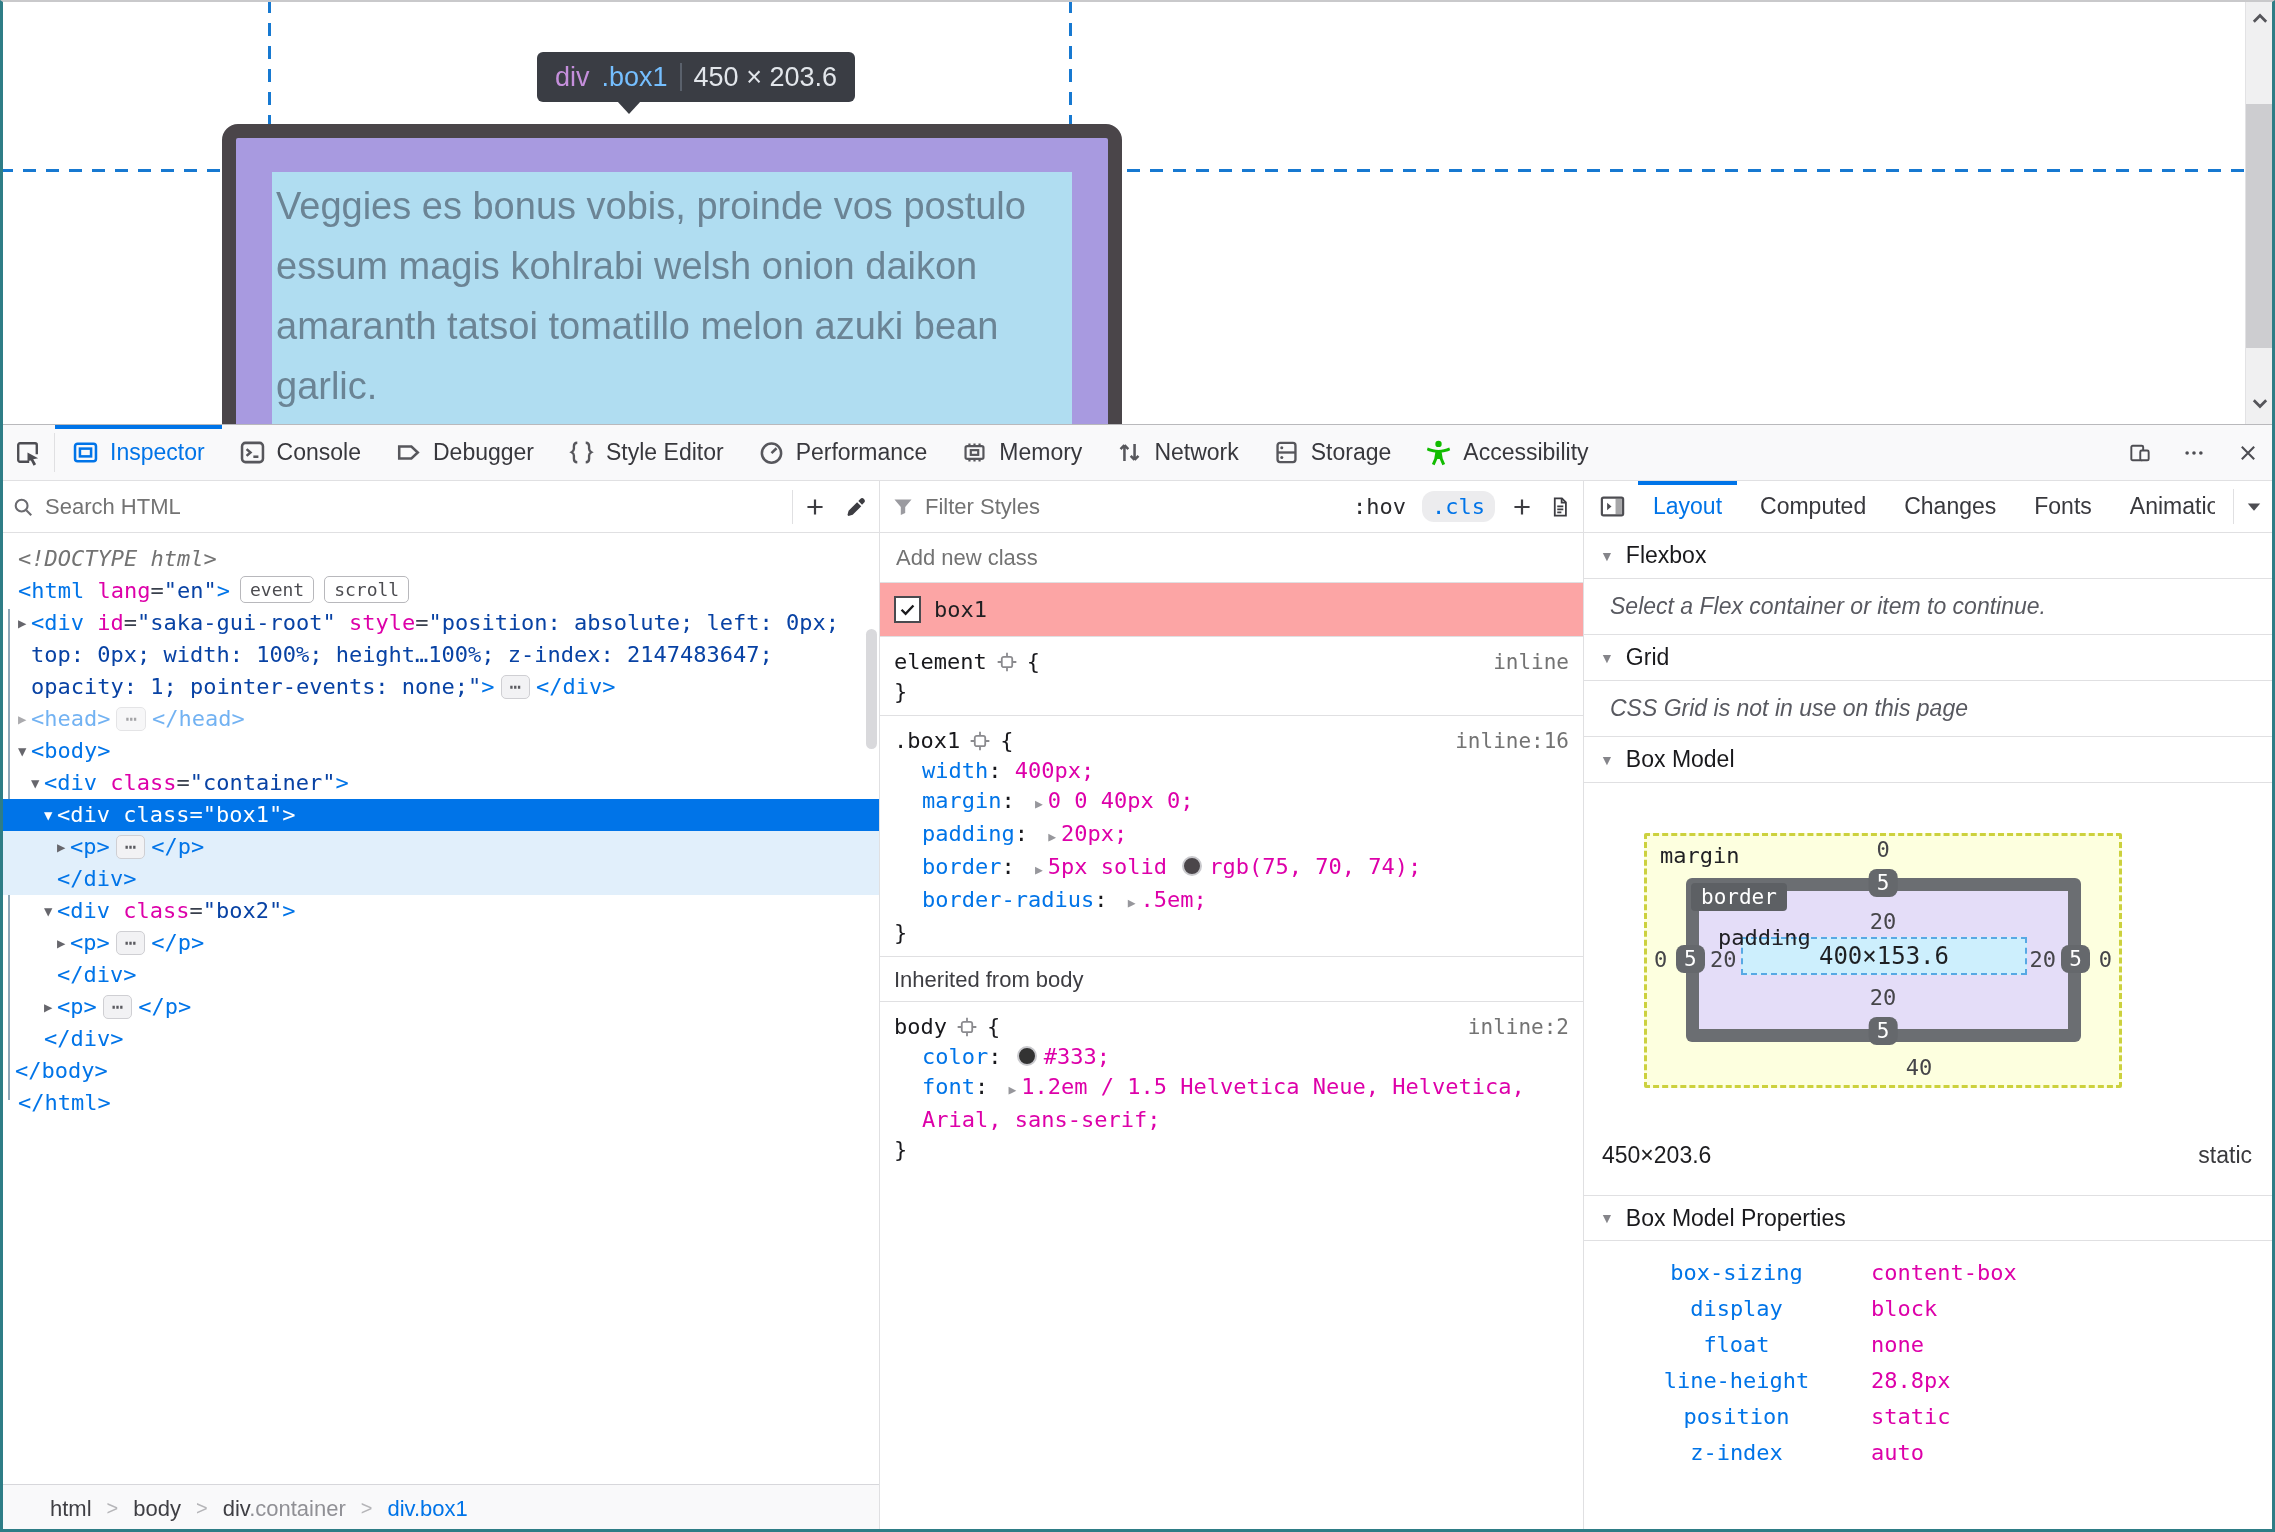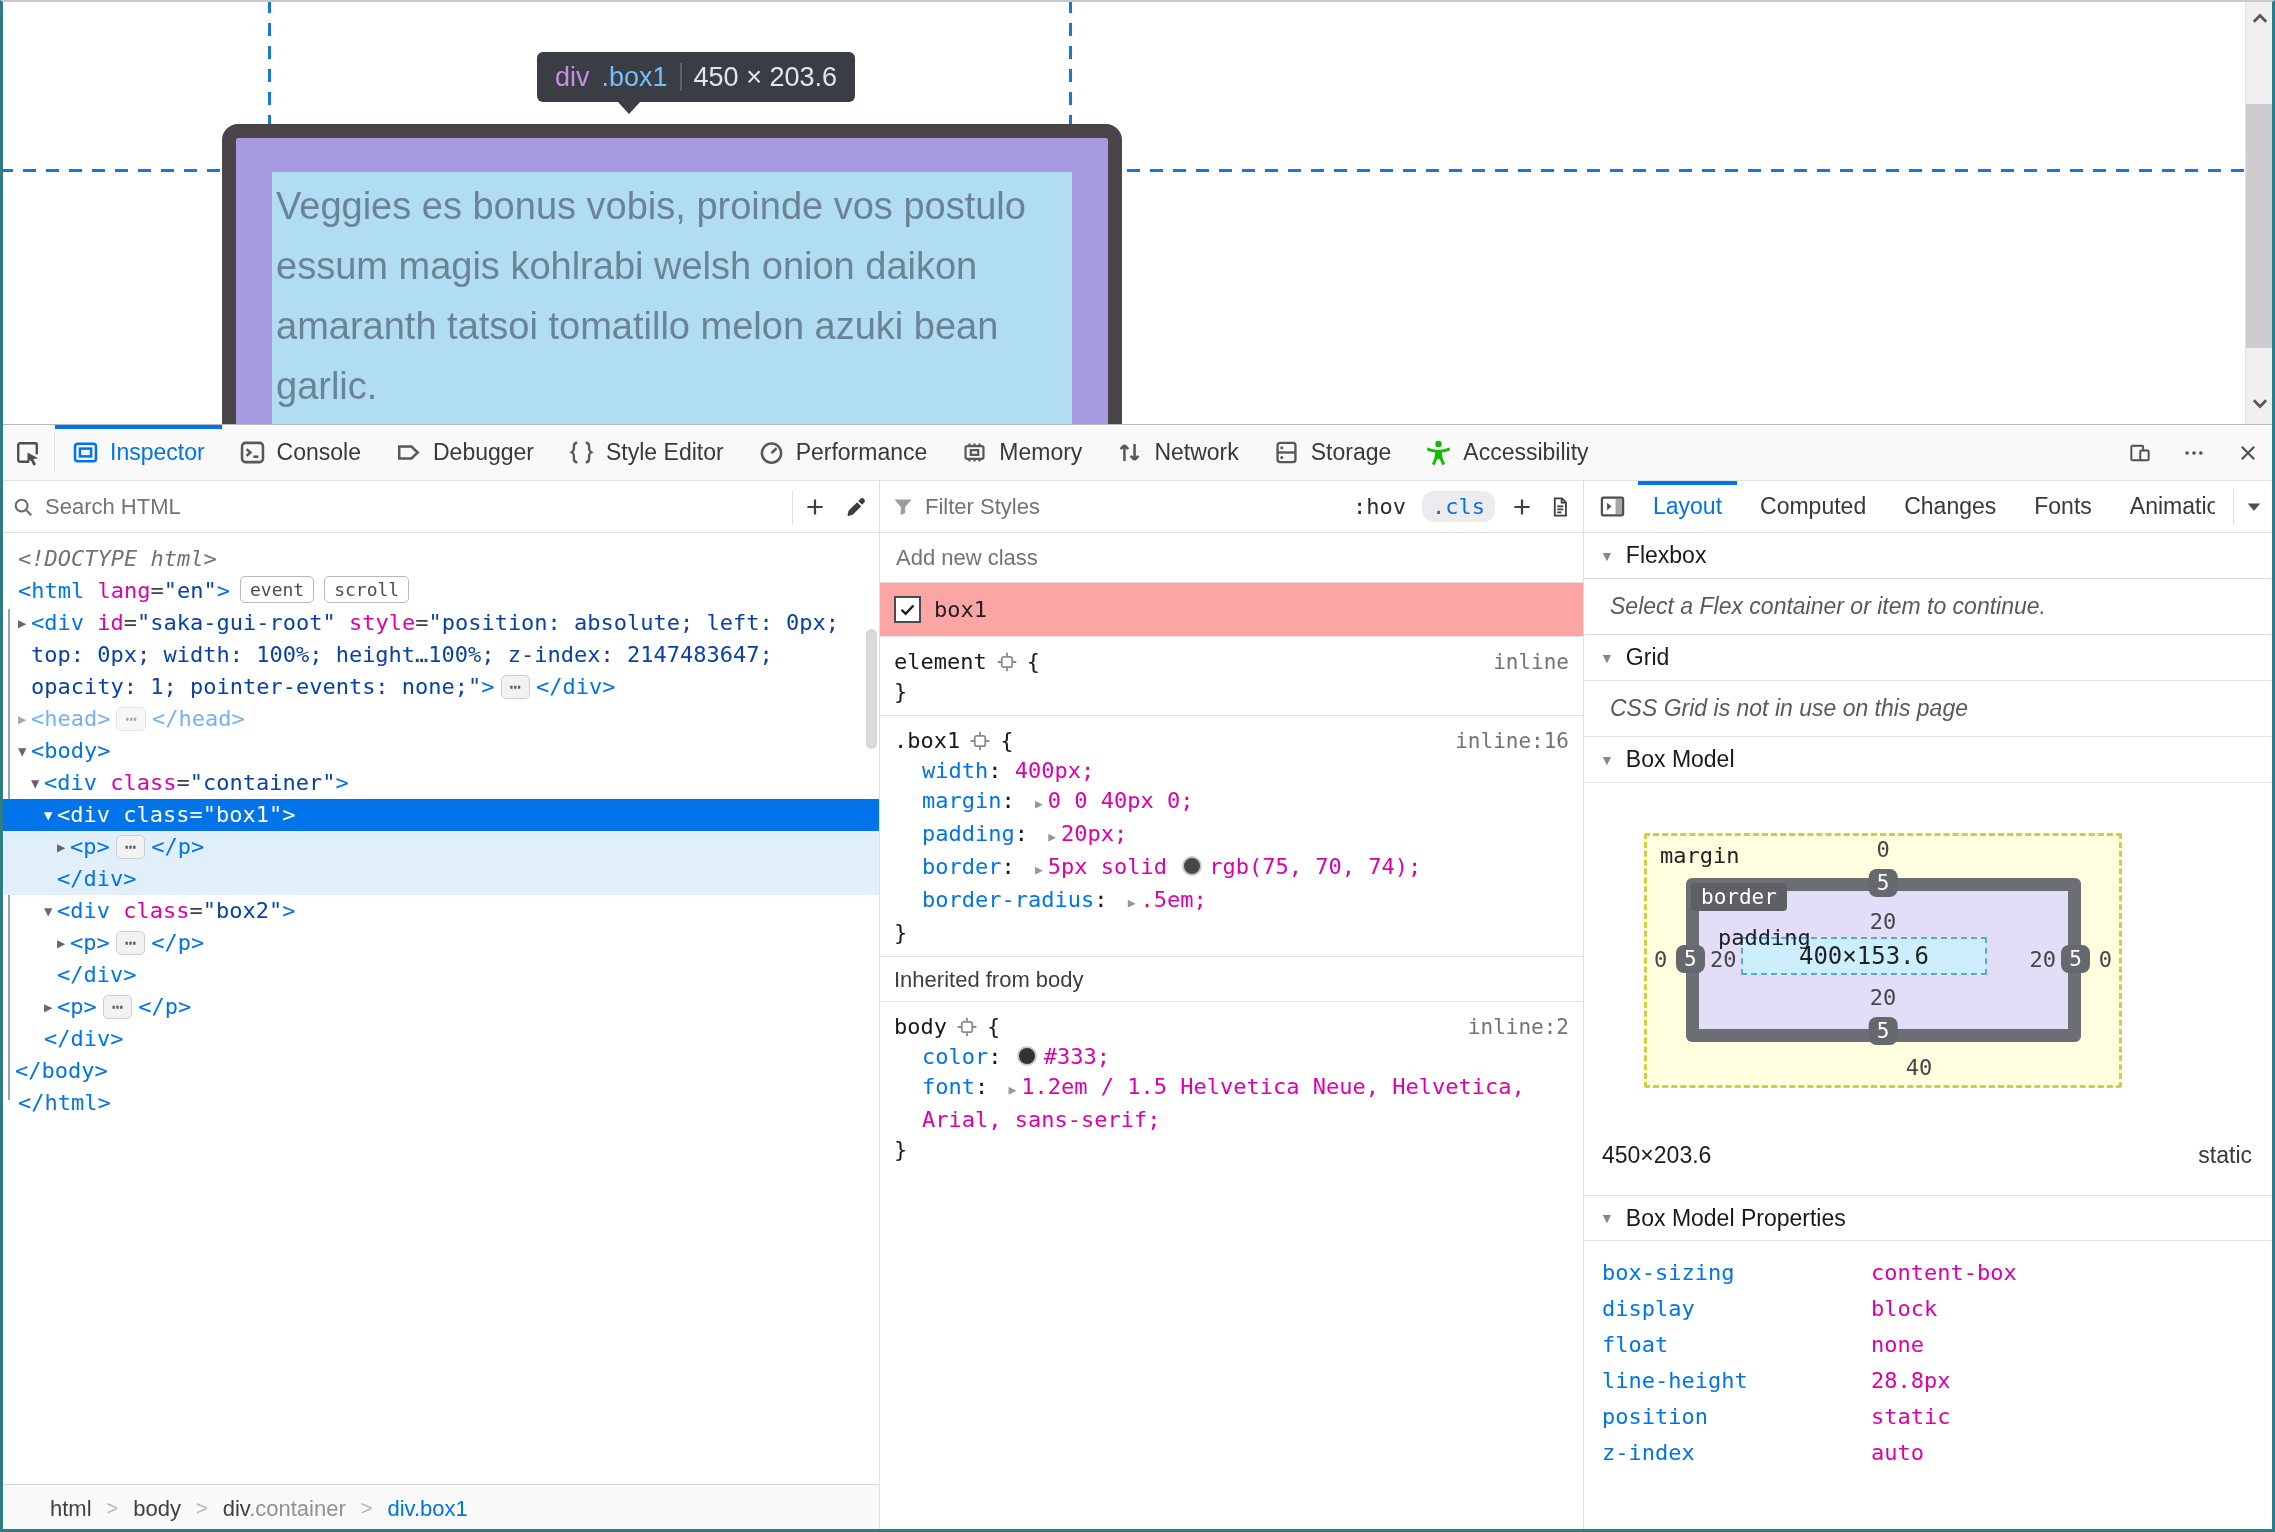--- a/index.html
+++ b/index.html
@@ -110,38 +110,38 @@
     font-size:23px; color:#19191c; }
   .sec-head .twisty { font-size:14px; color:#85858a; }
   .sec-msg { height:56px; border-bottom:1px solid #e0e0e2; display:flex; align-items:center; padding-left:26px;
     font-size:23px; font-style:italic; color:#585960; }
 
   .bm-wrap { padding:50px 0 0 60px; }
   .bm-diagram { position:relative; width:478px; height:255px; font-family:"DejaVu Sans Mono", monospace; }
   .bm-margin { position:absolute; inset:0; background:#fdffdf; border:3px dashed #ccd13e; border-radius:2px; }
   .bm-frame { position:absolute; left:42px; top:45px; width:395px; height:164px; background:#6b6e72; border-radius:6px; }
   .bm-padding { position:absolute; inset:13px; background:#e4ddf8; }
-  .bm-content { position:absolute; left:55px; top:59px; width:246px; height:38px; background:#cdeffd;
+  .bm-content { position:absolute; left:55px; top:59px; width:286px; height:38px; background:#cdeffd;
     border:2px dashed #57a9e4; display:flex; align-items:center; justify-content:center; font-size:24px; color:#1f2023; }
   .bm-label { position:absolute; font-size:22px; color:#202024; z-index:2; }
   .bm-label.lb-margin { left:16px; top:10px; }
   .bm-label.lb-border { left:47px; top:50px; background:#5d6064; color:#fff; font-size:21px; padding:2px 10px; border-radius:4px; }
   .bm-label.lb-padding { left:74px; top:92px; }
   .bm-num { position:absolute; font-size:22px; color:#454549; line-height:30px; z-index:3; }
   .bm-num.colc { left:239px; transform:translateX(-50%); }
   .bm-chip { position:absolute; background:#65686c; color:#fff; font-size:21px; line-height:26px; padding:1px 8px; border-radius:8px; z-index:3; }
   .bm-chip.colc { left:239px; transform:translateX(-50%); }
   .n-mt { top:2px; } .c-bt { top:36px; } .n-pt { top:74px; }
   .n-ml { left:10px; top:112px; } .c-bl { left:32px; top:112px; } .n-pl { left:66px; top:112px; }
   .n-pr { right:66px; top:112px; } .c-br { right:32px; top:112px; } .n-mr { right:10px; top:112px; }
   .n-pb { top:150px; } .c-bb { top:184px; } .n-mb { top:220px;margin-left:36px; }
   .bm-dims { margin-top:54px; padding:0 22px 26px 18px; display:flex; justify-content:space-between;
     font-size:23px; color:#1c1c1f; }
   .bm-dims .pos { color:#3a3a3e; }
-  .props-list { padding:14px 0; font-family:"DejaVu Sans Mono", monospace; font-size:22px; }
+  .props-list { padding:14px 0; font-family:"DejaVu Sans Mono", monospace; font-size:22px;text-align:center; }
   .prow { display:flex; padding:5px 0 5px 18px; line-height:26px; }
   .prow .k { color:#0074e8; width:269px; } .prow .v { color:#dd00a9; }
 </style>
 </head>
 <body>
 
 <div class="screen">
   <div class="window-frame"></div>
 
   <div class="viewport">

